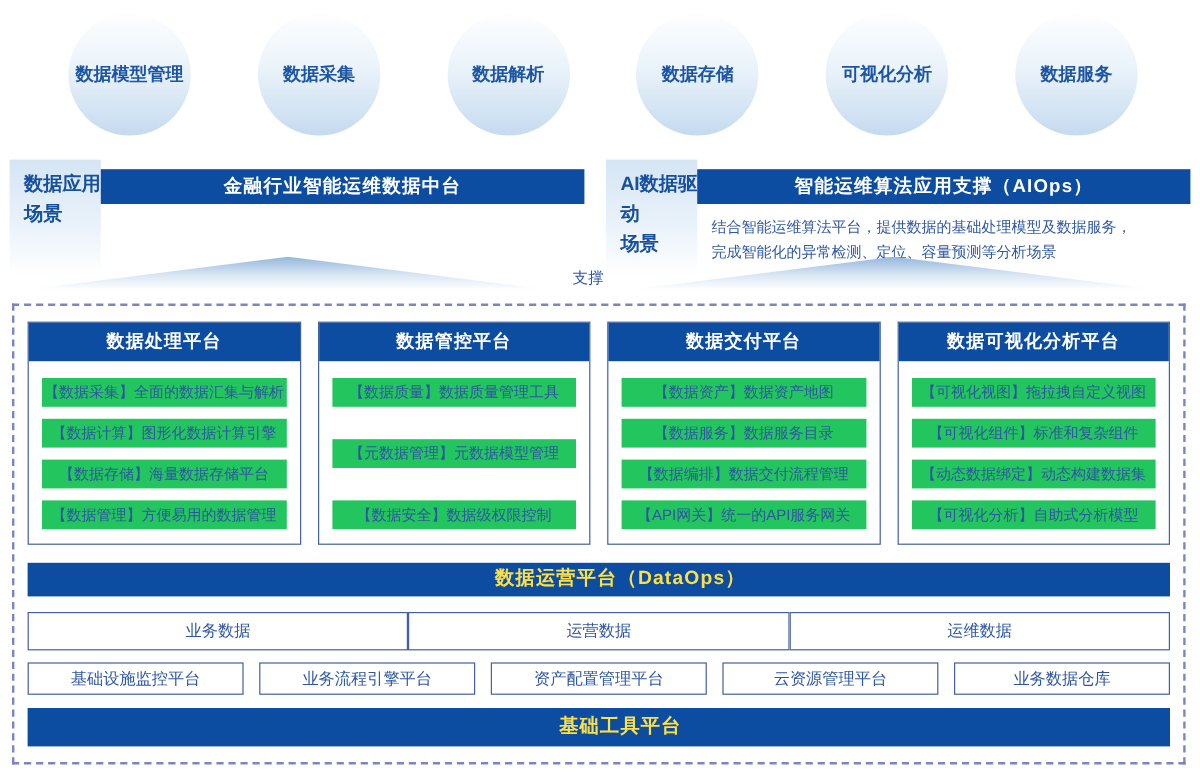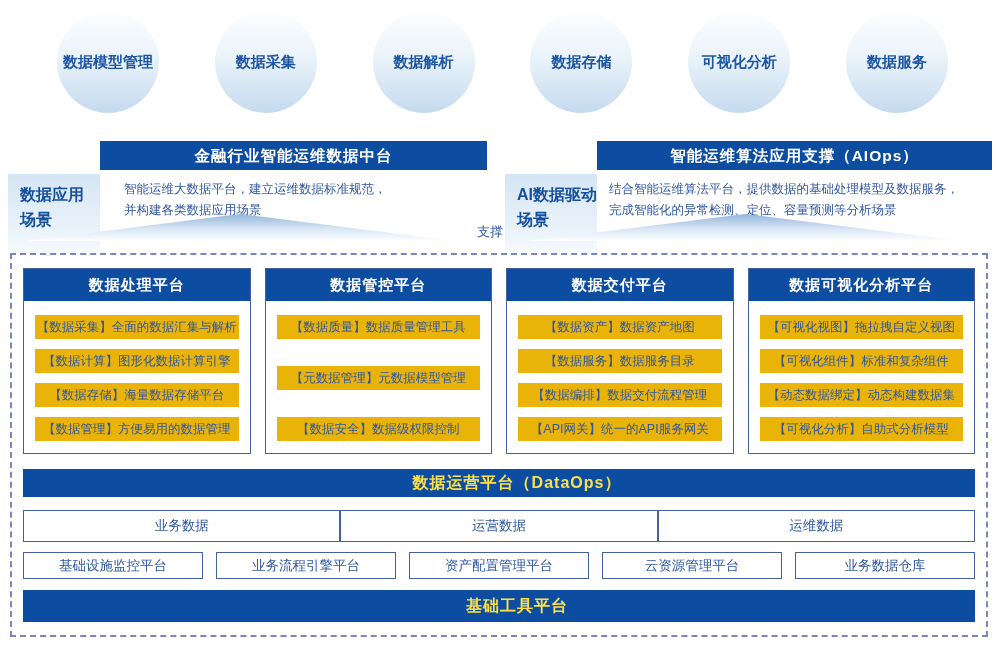--- a/index.html
+++ b/index.html
@@ -12,23 +12,23 @@
   .circle { width:102px; height:102px; border-radius:50%;
     background:linear-gradient(180deg,#fdfeff 0%,#eaf3fa 45%,#c5daef 100%);
     display:flex; align-items:center; justify-content:center;
     color:#1d55a3; font-weight:bold; font-size:15px; text-align:center; }
 
   
   .scenario-row { position:absolute; top:133px; left:8px; width:984px; display:flex; gap:18px; }
   .scenario { display:flex; }
   .scenario-left { width:479px; }
   .scenario-right { width:487px; }
-  .scenario-tag { width:92px; height:97px; padding:9px 0 0 12px;
+  .scenario-tag { width:76px; height:97px; padding:9px 0 0 12px;
     background:linear-gradient(180deg,#d5e5f4 0%,#e9f2fa 55%,#ffffff 100%);
-    color:#164f9e; font-weight:bold; font-size:16px; line-height:1.55;margin-top:41px; }
+    color:#164f9e; font-weight:bold; font-size:16px; line-height:1.55; }
   .scenario-body { flex:1; padding-top:8px; }
   .scenario-title { height:29px; line-height:29px; background:#0c4da2; color:#ffffff;
     font-weight:bold; font-size:15.5px; text-align:center; letter-spacing:1px; }
   .scenario-desc { margin-top:9px; color:#3158a2; font-size:12.5px; line-height:1.7; }
   .scenario-left .scenario-desc { padding-left:24px; }
   .scenario-right .scenario-desc { padding-left:12px; }
 
   
   .triangle { position:absolute; top:214px; height:27px;
     background:linear-gradient(180deg,#93b6dc 0%,#d8e6f4 55%,#fdfeff 100%);
@@ -42,21 +42,21 @@
   .main-container { position:absolute; top:253px; left:10px; width:978px; height:384px;
     border:2px dashed #7b86c0; padding:13px 11px; display:flex; flex-direction:column;
     background:#ffffff; }
   .columns { display:flex; gap:14px; height:190px; }
   .platform-col { flex:1; border:1px solid #44609f; background:#ffffff;
     display:flex; flex-direction:column; }
   .col-header { height:32px; line-height:32px; background:#0c4da2; color:#ffffff;
     font-weight:bold; font-size:15px; text-align:center; letter-spacing:1px; }
   .col-items { flex:1; padding:14px 11px 12px; display:flex; flex-direction:column;
     justify-content:space-between; }
-  .col-item { height:24px; line-height:24px; background:#eab308; text-align:center;
+  .col-item { height:24px; line-height:24px; background:#22c55e; text-align:center;
     font-size:12.5px; color:#2e56a0; white-space:nowrap; overflow:hidden; }
 
   .bar { background:#0c4da2; color:#fde047; font-weight:bold; font-size:16px;
     text-align:center; letter-spacing:1px;padding-left:36px; }
   .dataops-bar { margin-top:15px; height:28px; line-height:28px; }
   .tools-bar { margin-top:11px; height:32px; line-height:32px; }
 
   .box-row { display:flex; }
   .data-sources { margin-top:13px; gap:0; }
   .base-platforms { margin-top:10px; gap:13px; }
@@ -92,24 +92,20 @@
   </div>
 
   <div class="scenario-row">
     <div class="scenario scenario-left">
       <div class="scenario-tag">
         <div>数据应用</div>
         <div>场景</div>
       </div>
       <div class="scenario-body">
         <div class="scenario-title">金融行业智能运维数据中台</div>
-        <div class="scenario-desc">
-          <div>智能运维大数据平台，建立运维数据标准规范，</div>
-          <div>并构建各类数据应用场景</div>
-        </div>
       </div>
     </div>
     <div class="scenario scenario-right">
       <div class="scenario-tag">
         <div>AI数据驱动</div>
         <div>场景</div>
       </div>
       <div class="scenario-body">
         <div class="scenario-title">智能运维算法应用支撑（AIOps）</div>
         <div class="scenario-desc">

